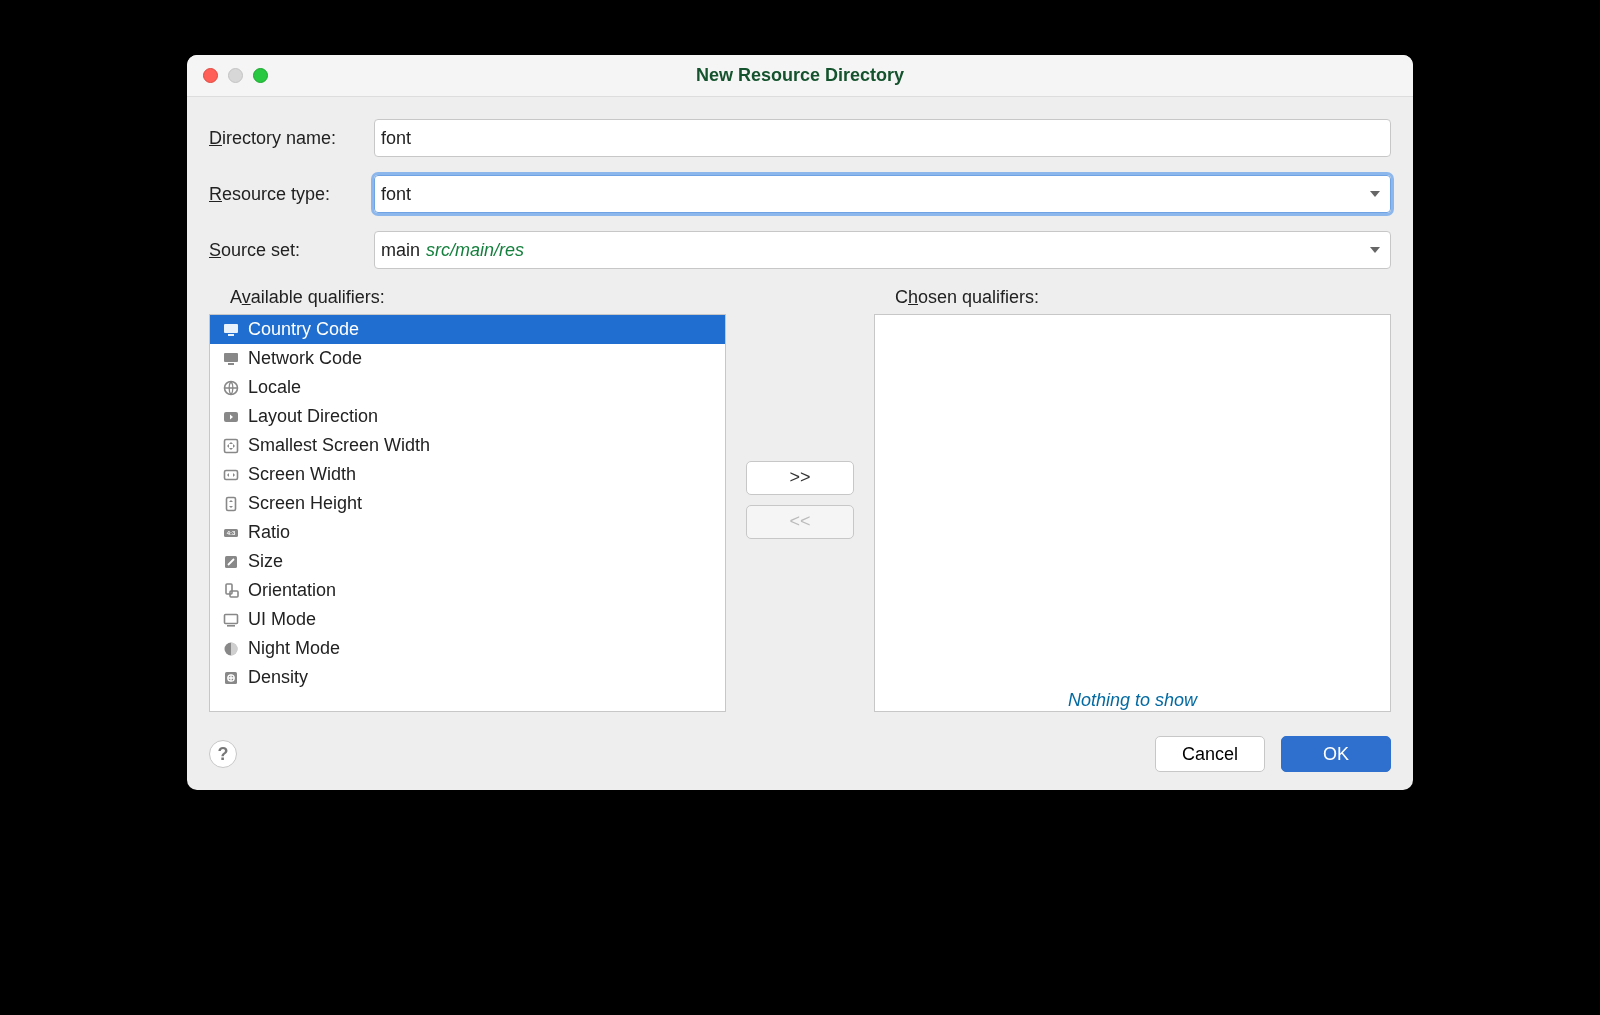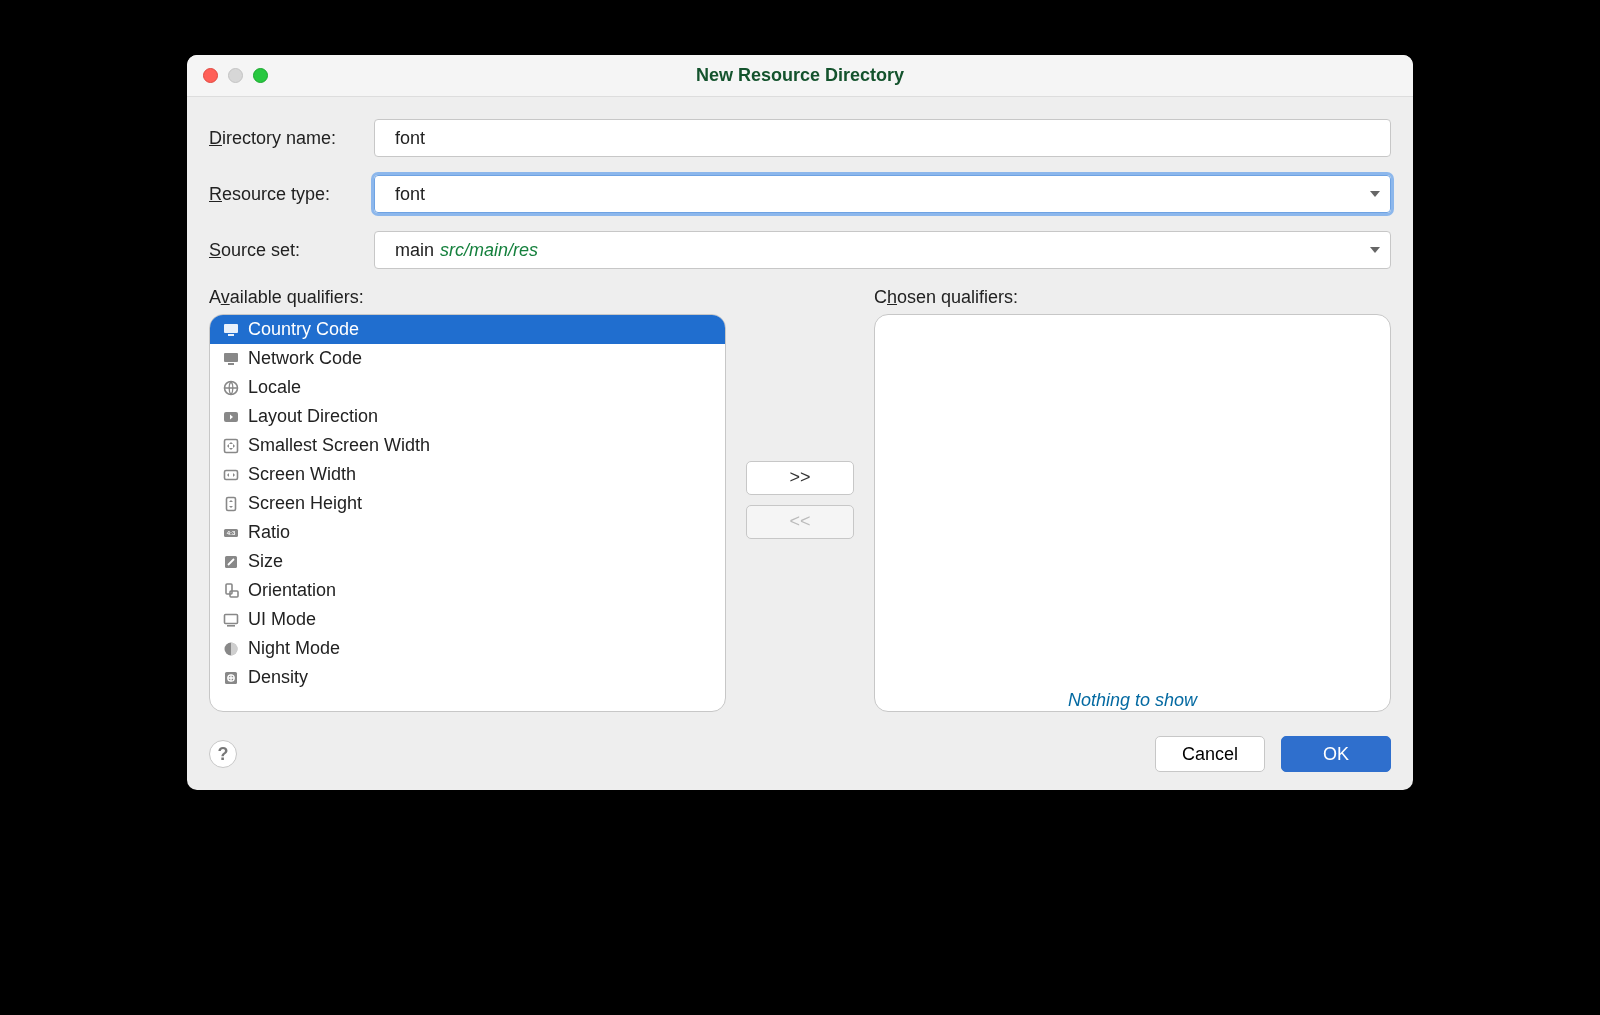--- a/index.html
+++ b/index.html
@@ -58,21 +58,21 @@
       width: 160px;
       color: #222;
     }
     .underline { text-decoration: underline; text-decoration-color: #222; }
     .textbox, .selectbox {
       flex: 1;
       height: 38px;
       background: #fff;
       border: 1px solid #c7c7c7;
       border-radius: 4px;
-      padding: 0 20px;
+      padding: 0 6px;
       font-size: 18px;
       display: flex;
       align-items: center;
       position: relative;
     }
     .selectbox.focused { outline: 3px solid #8cb7ec; outline-offset: 0; border-color: #6fa3e3; }
     .selectbox .chev, .textbox .chev {
       position: absolute;
       right: 10px; top: 50%; transform: translateY(-50%);
       width: 0; height: 0;
@@ -87,25 +87,25 @@
       gap: 14px;
       margin-top: 6px;
     }
     .col {
       display: flex;
       flex-direction: column;
     }
     .col.left { flex: 1 1 0; min-width: 0; }
     .col.mid { width: 120px; align-items: center; justify-content: center; gap: 10px; }
     .col.right { flex: 1 1 0; min-width: 0; }
-    .col > .collabel { margin-bottom: 6px; font-size: 18px; }
+    .col > .collabel { margin-bottom: 6px; font-size: 18px; margin-left: 21px; }
     .listbox {
       background: #fff;
       border: 1px solid #c7c7c7;
-      border-radius: 14px;
+      border-radius: 0;
       height: 398px;
       overflow: hidden;
     }
     .listbox.empty {
       color: #0369a1;
       display: flex;
       align-items: flex-end;
       justify-content: center;
       font-style: italic;
     }

